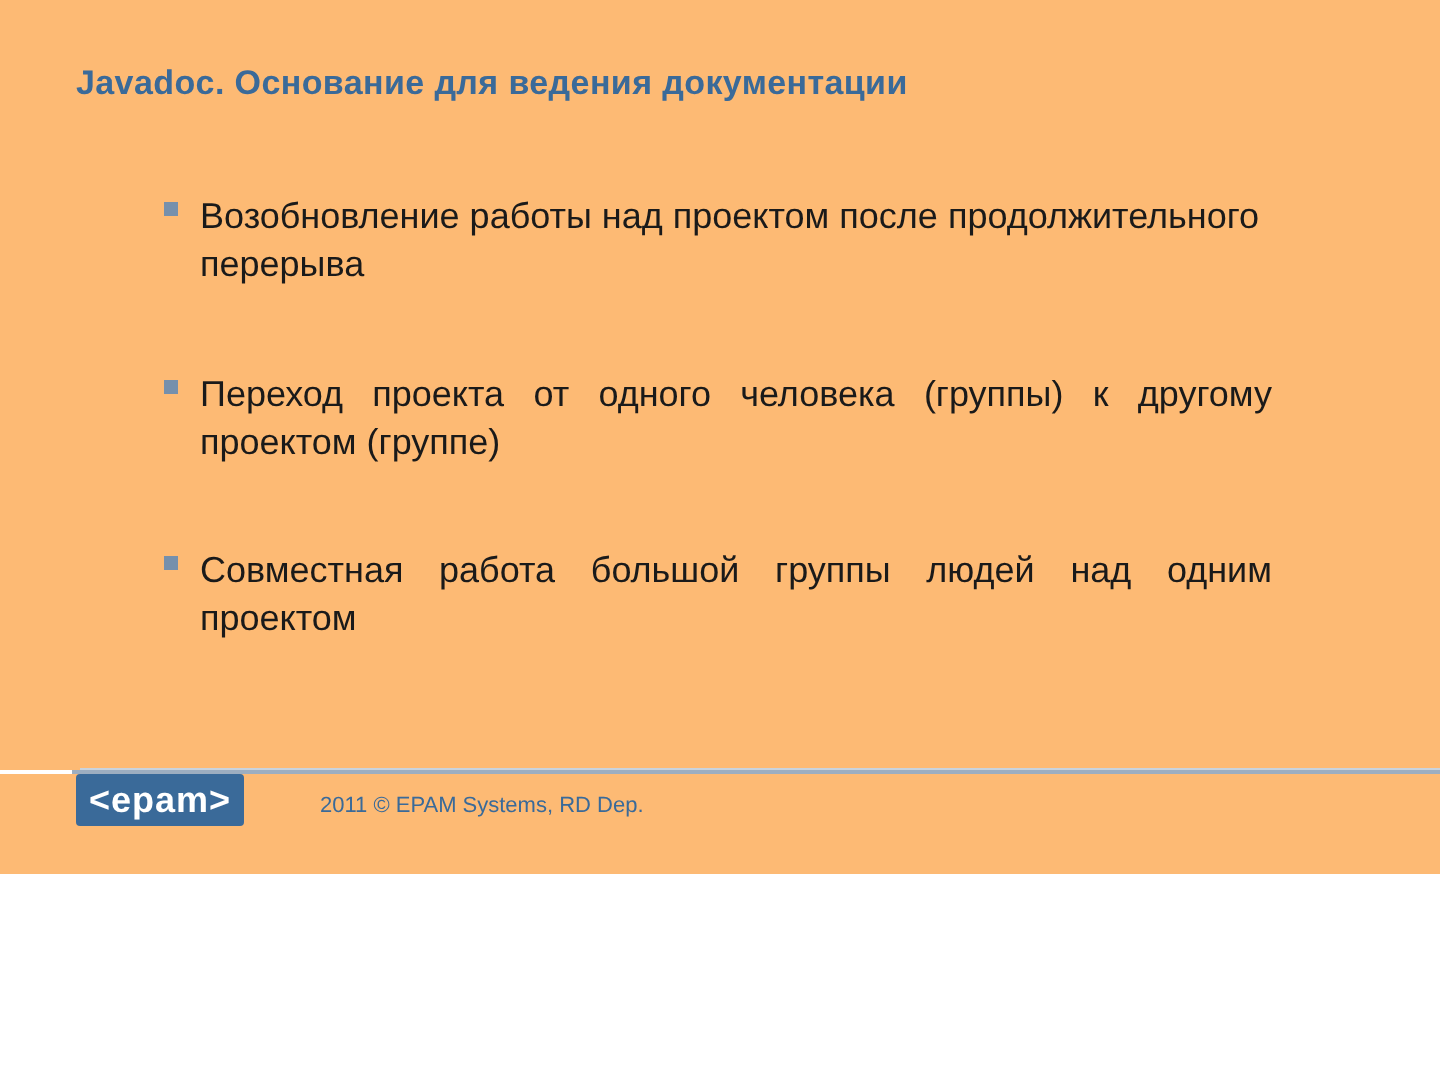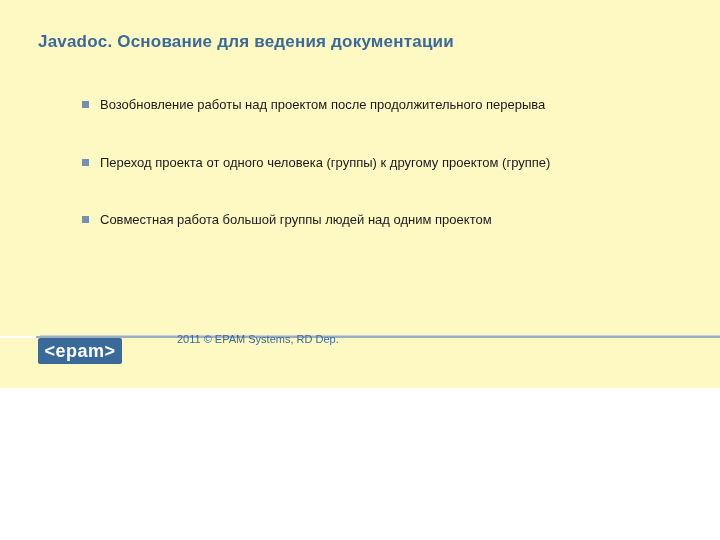--- a/index.html
+++ b/index.html
@@ -1,27 +1,27 @@
 <!DOCTYPE html>
 <html><head>
 <meta charset="utf-8">
 <style>
   * { margin: 0; padding: 0; box-sizing: border-box; }
   html, body { width: 720px; height: 540px; font-family: Arial, Helvetica, sans-serif; background: #fff; }
-  .slide { position: relative; width: 720px; height: 388px; background: #fef9c3; overflow: hidden; }
+  .slide { position: relative; width: 720px; height: 437px; background: #fdba74; overflow: hidden; }
   .title { position: absolute; left: 38px; top: 32px; font-size: 17px; font-weight: bold; color: #3a6a99; letter-spacing: 0.2px; }
   .content { position: absolute; left: 82px; top: 96px; width: 554px; }
-  .bullet-item { position: relative; padding-left: 18px; margin-bottom: 40px; font-size: 13px; color: #1a1a1a; line-height: 1.35; }
+  .bullet-item { position: relative; padding-left: 18px; margin-bottom: 40px; font-size: 18px; color: #1a1a1a; line-height: 1.35; }
   .bullet-item.justify { text-align: justify; text-align-last: left; }
   .bullet-marker { position: absolute; left: 0; top: 5px; width: 7px; height: 7px; background: #7690ac; }
   .footer-sep { position: absolute; left: 0; bottom: 50px; width: 720px; height: 2px; background: linear-gradient(to right, #fff 0, #fff 36px, #9daec0 36px, #9daec0 100%); }
   .footer-sep2 { position: absolute; left: 40px; bottom: 52px; width: 680px; height: 1px; background: #c9d3dd; }
   .logo-box { position: absolute; left: 38px; bottom: 24px; width: 84px; height: 26px; background: #3a6a99; display: flex; align-items: center; justify-content: center; border-radius: 2px; }
   .logo-text { font-family: Arial, sans-serif; font-size: 18px; font-weight: bold; color: #fff; letter-spacing: 0.5px; }
-  .footer-text { position: absolute; left: 160px; bottom: 43px; font-size: 11px; color: #3a6a99; margin-left: 17px; }
+  .footer-text { position: absolute; left: 160px; bottom: 28px; font-size: 11px; color: #3a6a99; }
   .page-tab { position: absolute; right: 0; bottom: 24px; width: 90px; height: 26px; background: #3a6a99; display: flex; align-items: center; justify-content: flex-end; padding-right: 24px; }
   .page-tab::before { content: ""; position: absolute; left: -18px; top: 0; width: 0; height: 0; border-top: 26px solid transparent; border-right: 18px solid #3a6a99; }
   .page-num { font-size: 11px; color: #fff; }
 </style>
 </head>
 <body>
 
 <div class="slide">
 
   <div class="title">Javadoc. Основание для ведения документации</div>

